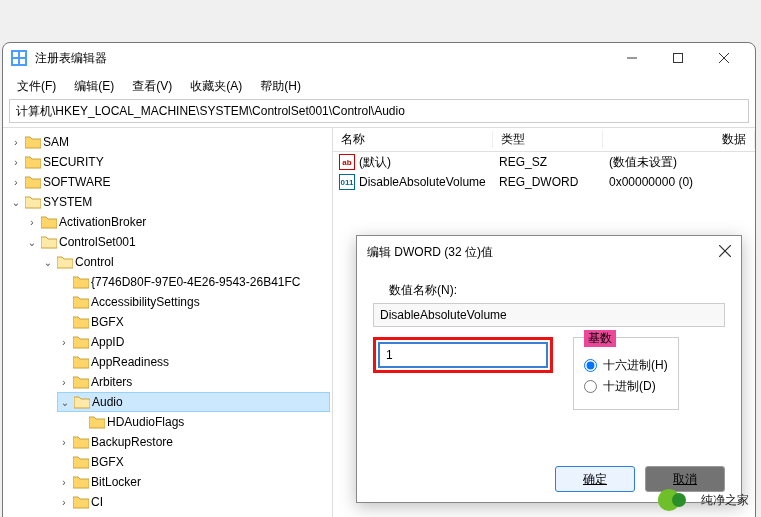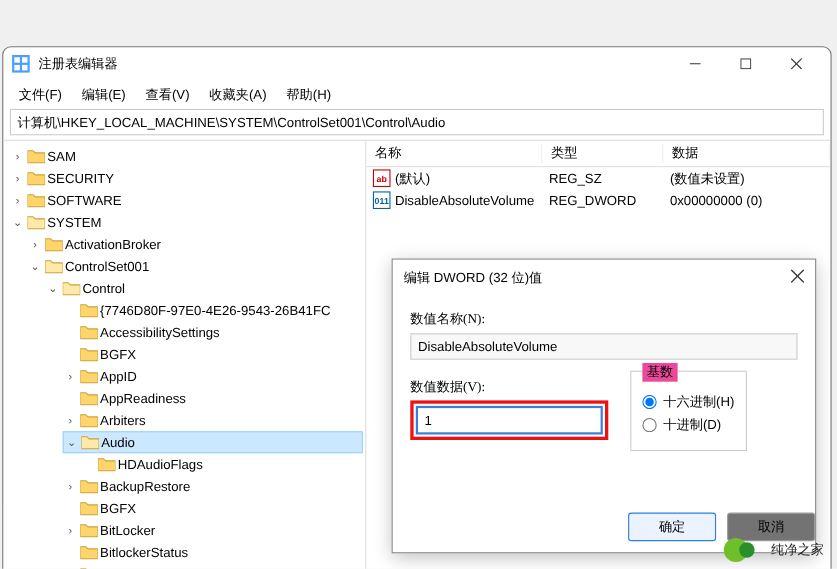--- a/index.html
+++ b/index.html
@@ -23,44 +23,44 @@
 .tree .row { display: flex; align-items: center; height: 20px; gap: 2px; padding-right: 4px; }
 .tree .row.selected { background: #cce8ff; border: 1px solid #99d1ff; }
 .tree .chev { width: 14px; display: inline-flex; justify-content: center; color: #555; font-size: 10px; }
 .tree .fld { width: 16px; height: 14px; display: inline-block; }
 .tree .fld svg { width: 16px; height: 14px; }
 .list { flex: 1; display: flex; flex-direction: column; overflow: hidden; }
 .list-header { display: flex; height: 24px; align-items: center; border-bottom: 1px solid #e0e0e0; }
 .list-header .col { padding: 0 8px; border-right: 1px solid #eee; }
 .col-name { width: 160px; }
 .col-type { width: 110px; }
-.col-data { flex: 1; }
+.col-data { flex: 1; text-align: right; }
 .list-body { flex: 1; overflow: auto; }
 .list-row { display: flex; height: 20px; align-items: center; }
 .list-row .cell { padding: 0 6px; }
 .list-row .cell-name { width: 160px; display: flex; align-items: center; gap: 4px; }
 .list-row .cell-type { width: 110px; }
 .list-row .cell-data { flex: 1; }
 .val-icon { width: 16px; height: 16px; display: inline-flex; align-items: center; justify-content: center; border: 1px solid #c00; font-size: 8px; font-weight: bold; color: #c00; background: #fff; }
 .val-icon.bin { border-color: #069; color: #069; }
 .dialog { position: absolute; top: 235px; left: 356px; width: 386px; height: 268px; background: #fff; border: 1px solid #888; box-shadow: 0 4px 16px rgba(0,0,0,0.25); display: flex; flex-direction: column; }
 .dialog .dlg-title { height: 32px; display: flex; align-items: center; padding: 0 10px; }
 .dialog .dlg-title .t { flex: 1; font-size: 12px; }
 .dlg-body { flex: 1; padding: 8px 16px; }
-.dlg-body .label { margin: 6px 0 4px 0; font-family: Liberation Serif, serif; }
+.dlg-body .label { margin: 6px 0 4px 16px; }
 .dlg-body .readonly { border: 1px solid #ccc; background: #f8f8f8; padding: 4px 6px; margin-bottom: 10px; }
 .dlg-mid { display: flex; gap: 20px; }
 .dlg-mid .left { width: 180px; }
 .dlg-mid input[type=text] { width: 100%; padding: 4px 6px; border: 2px solid #3a7fd5; }
 .highlight-box { border: 3px solid #e11; padding: 2px; }
 .fieldset { border: 1px solid #ccc; padding: 6px 10px 10px 10px; }
 .fieldset .legend { position: relative; top: -14px; background: #ec4899; padding: 0 4px; display: inline-block; }
 .fieldset .radios { margin-top: -8px; }
 .fieldset label { display: flex; align-items: center; gap: 6px; margin: 4px 0; }
-.dlg-buttons { display: flex; justify-content: flex-end; gap: 10px; padding: 10px 0; }
+.dlg-buttons { display: flex; justify-content: flex-end; gap: 10px; padding: 10px 16px; text-decoration: underline; }
 .btn { min-width: 80px; height: 26px; border: 1px solid #999; background: #737373; border-radius: 3px; display: inline-flex; align-items: center; justify-content: center; }
 .btn.primary { border-color: #2a7de1; background: #eaf3ff; }
 .watermark { position: absolute; bottom: 6px; right: 12px; display: flex; align-items: center; gap: 21px; font-size: 16px; color: #222; }
 .watermark .logo { width: 22px; height: 22px; background: #6fbf2a; border-radius: 50%; position: relative; }
 .watermark .logo::after { content: ""; position: absolute; right: -6px; top: 4px; width: 14px; height: 14px; background: #2a8f2a; border-radius: 50%; }
 </style>
 </head>
 <body>
 
 <div class="window">
@@ -268,29 +268,20 @@
                         <div class="row">
                           <span class="chev">›</span>
                           <span class="fld"><svg viewBox="0 0 16 14">
                               <path d="M0 2h5l2 2h9v9H0z" fill="#ffd56b" stroke="#caa33a"></path>
                             </svg></span>
                           <span>BitLocker</span>
                         </div>
                       </li>
                     <li>
                         <div class="row">
-                          <span class="chev"></span>
-                          <span class="fld"><svg viewBox="0 0 16 14">
-                              <path d="M0 2h5l2 2h9v9H0z" fill="#ffd56b" stroke="#caa33a"></path>
-                            </svg></span>
-                          <span>BitlockerStatus</span>
-                        </div>
-                      </li>
-                    <li>
-                        <div class="row">
                           <span class="chev">›</span>
                           <span class="fld"><svg viewBox="0 0 16 14">
                               <path d="M0 2h5l2 2h9v9H0z" fill="#ffd56b" stroke="#caa33a"></path>
                             </svg></span>
                           <span>CI</span>
                         </div>
                       </li>
                   </ul>
                 </li>
               </ul>
@@ -334,21 +325,20 @@
     <span><svg width="12" height="12" viewBox="0 0 10 10">
           <line x1="0" y1="0" x2="10" y2="10" stroke="#333" stroke-width="1"></line>
           <line x1="10" y1="0" x2="0" y2="10" stroke="#333" stroke-width="1"></line>
         </svg></span>
   </div>
   <div class="dlg-body">
     <div class="label">数值名称(N):</div>
     <div class="readonly">DisableAbsoluteVolume</div>
     <div class="dlg-mid">
       <div class="left">
-        <div class="label">数值数据(V):</div>
         <div class="highlight-box">
           <input type="text" value="1" style="">
         </div>
       </div>
       <div class="right">
         <div class="fieldset">
           <span class="legend">基数</span>
           <div class="radios">
             <label>
                 <input type="radio" name="base" checked="" style="">

